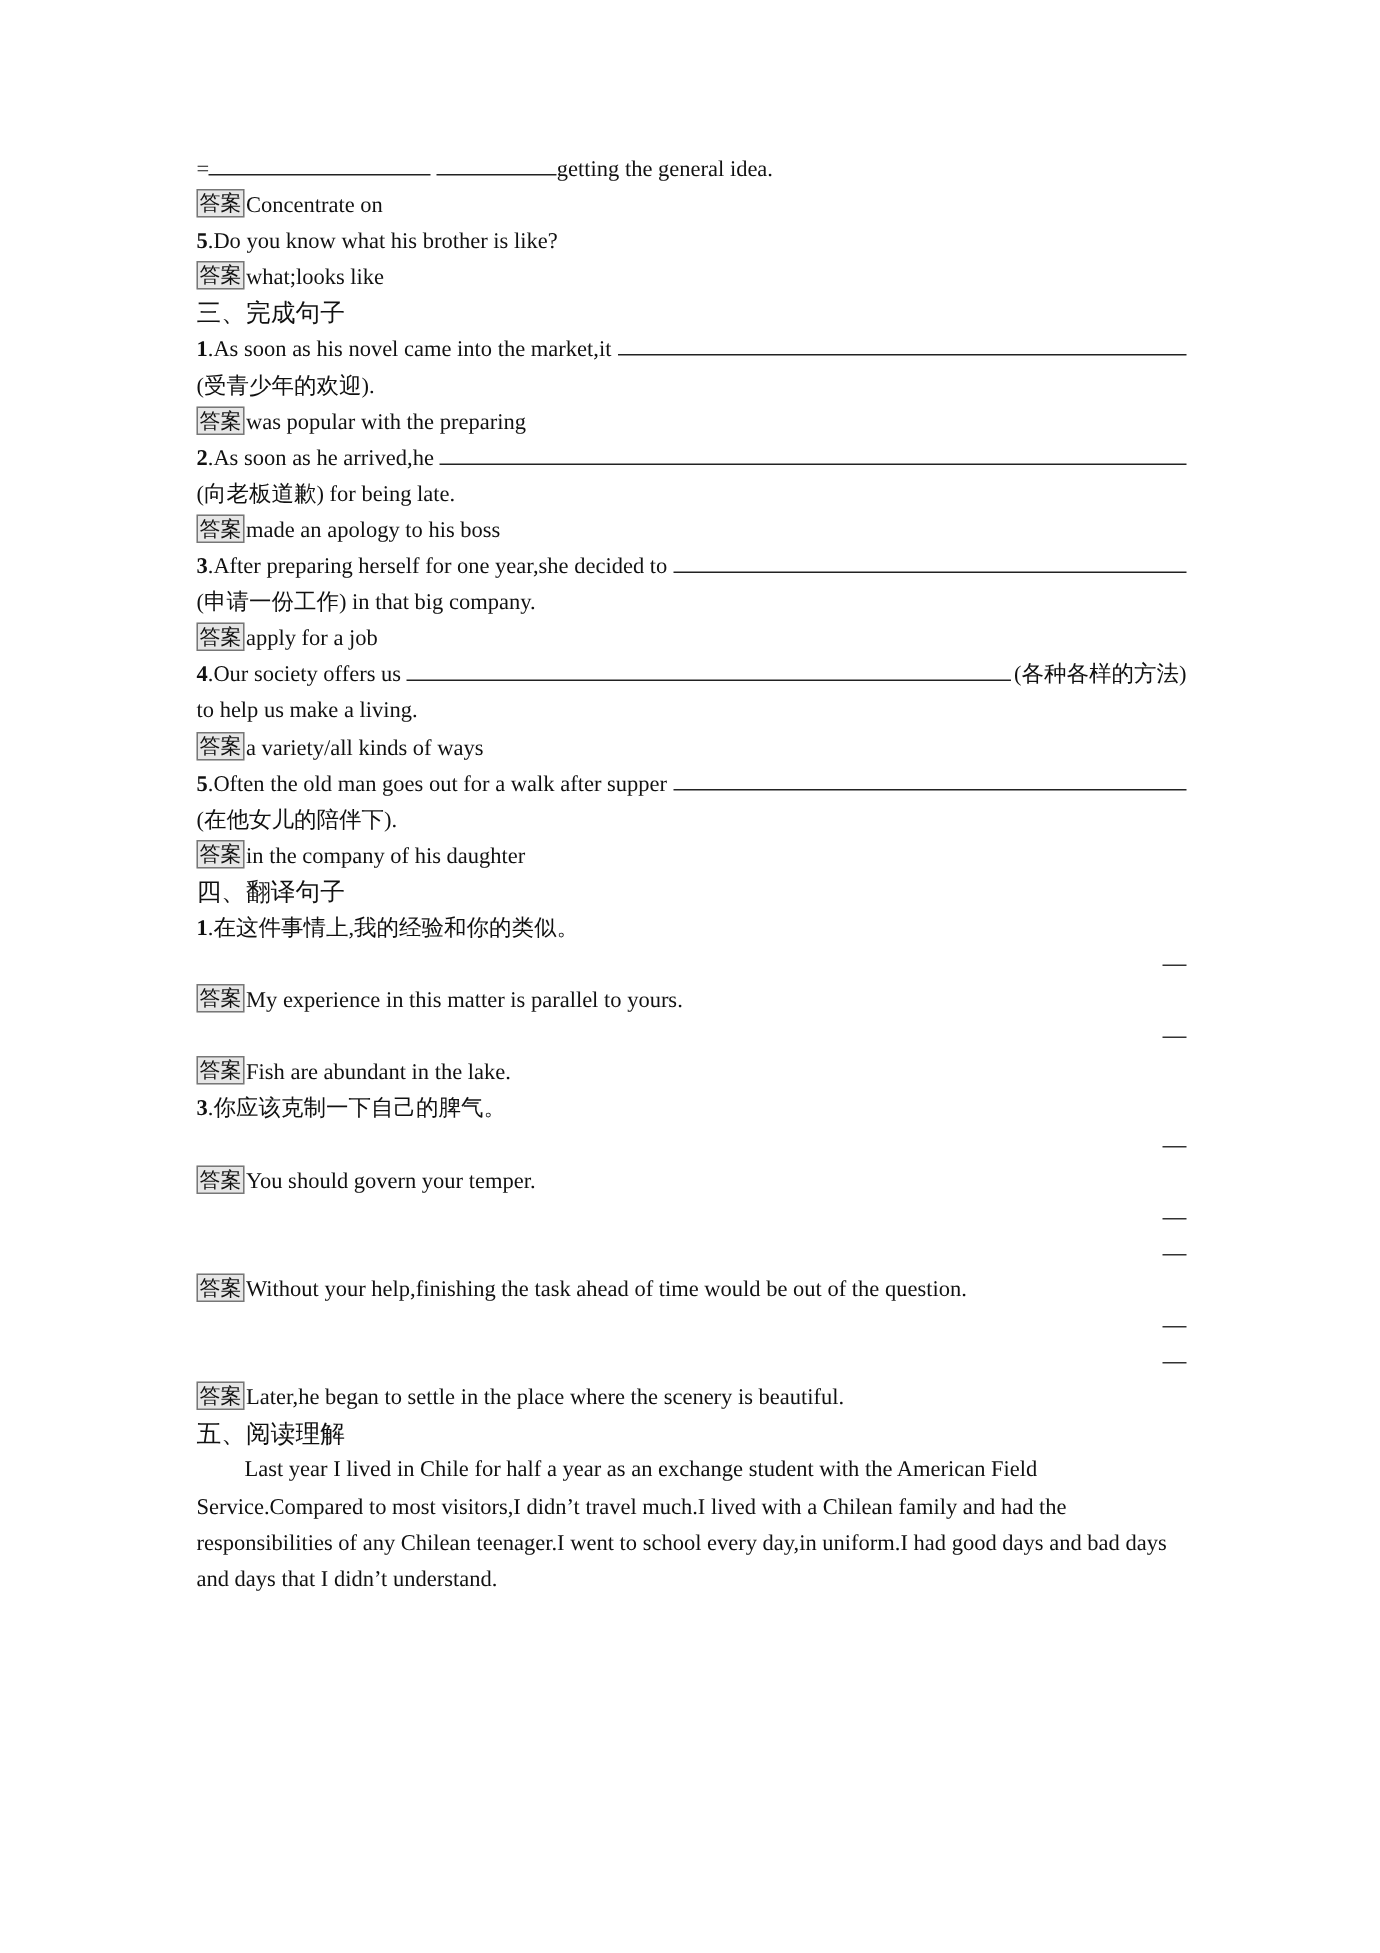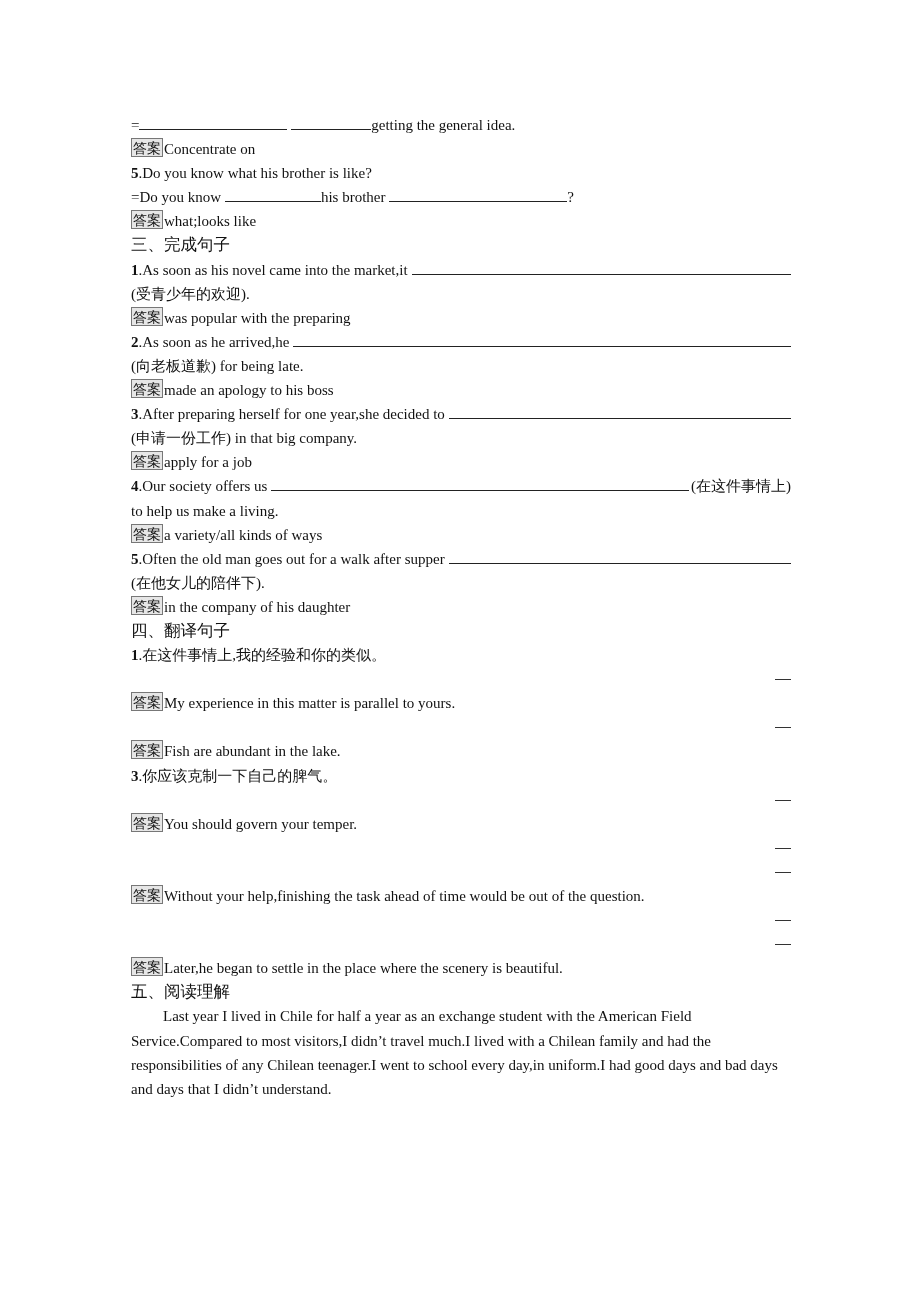--- a/index.html
+++ b/index.html
@@ -1,18 +1,18 @@
 <!DOCTYPE html>
 <html><head>
 <meta charset="utf-8">
 <style>
   html, body { margin: 0; padding: 0; background: #ffffff; }
   body { width: 920px; height: 1302px; position: relative; overflow: hidden;
          font-family: "Liberation Serif", "DejaVu Serif", serif; color: #111; }
-  .page { position: absolute; left: 131px; top: 113px; width: 660px; }
+  .page { position: absolute; left: 131px; top: 101px; width: 660px; }
   .line { height: 24.1px; line-height: 24px; font-size: 15px; white-space: nowrap; position: relative; }
   .num { font-weight: bold; }
   .blank { display: inline-block; border-bottom: 1px solid #222; height: 15px; vertical-align: baseline; }
   .badge { display: inline-block; background: #e6e6e6; border: 1px solid #777;
            font-family: "DejaVu Sans", sans-serif; font-size: 14px; line-height: 18px;
            padding: 0 1px; margin-right: 1px; vertical-align: 1px; height: 19px; box-sizing: border-box; }
   .section { font-family: "DejaVu Sans", sans-serif; font-size: 16.5px; font-weight: normal; }
   .dash { position: absolute; right: 0; width: 16px; border-top: 1px solid #333; }
   .para { font-size: 15px; line-height: 24.2px; white-space: normal; text-indent: 32px; width: 650px; }
   .flex { display: flex; align-items: baseline; }
@@ -25,23 +25,20 @@
 
   <div class="line">
     <span>=</span><span class="blank" style="width:148px"></span>
     <span class="blank" style="width:80px"></span><span>getting the general idea.</span>
   </div>
   <div class="line">
     <span class="badge">答案</span><span>Concentrate on</span>
   </div>
   <div class="line">
     <span class="num">5</span><span>.Do you know what his brother is like?</span>
-  </div>
-  <div class="line">
-    <span>=Do you know </span><span class="blank" style="width:96px"></span><span>his brother </span><span class="blank" style="width:178px"></span><span>?</span>
   </div>
   <div class="line">
     <span class="badge">答案</span><span>what;looks like</span>
   </div>
 
   <div class="line section">三、完成句子</div>
 
   <div class="line flex">
     <span class="num">1</span>
       <span>.As soon as his novel came into the market,it </span>
@@ -69,21 +66,21 @@
   </div>
   <div class="line">(申请一份工作) in that big company.</div>
   <div class="line">
     <span class="badge">答案</span><span>apply for a job</span>
   </div>
 
   <div class="line flex">
     <span class="num">4</span>
       <span>.Our society offers us </span>
       <span class="grow" style="margin-right:2px"></span>
-      <span>(在这件事情上)</span>
+      <span>(各种各样的方法)</span>
   </div>
   <div class="line">to help us make a living.</div>
   <div class="line">
     <span class="badge">答案</span><span>a variety/all kinds of ways</span>
   </div>
 
   <div class="line flex">
     <span class="num">5</span>
       <span>.Often the old man goes out for a walk after supper </span>
       <span class="grow"></span>

